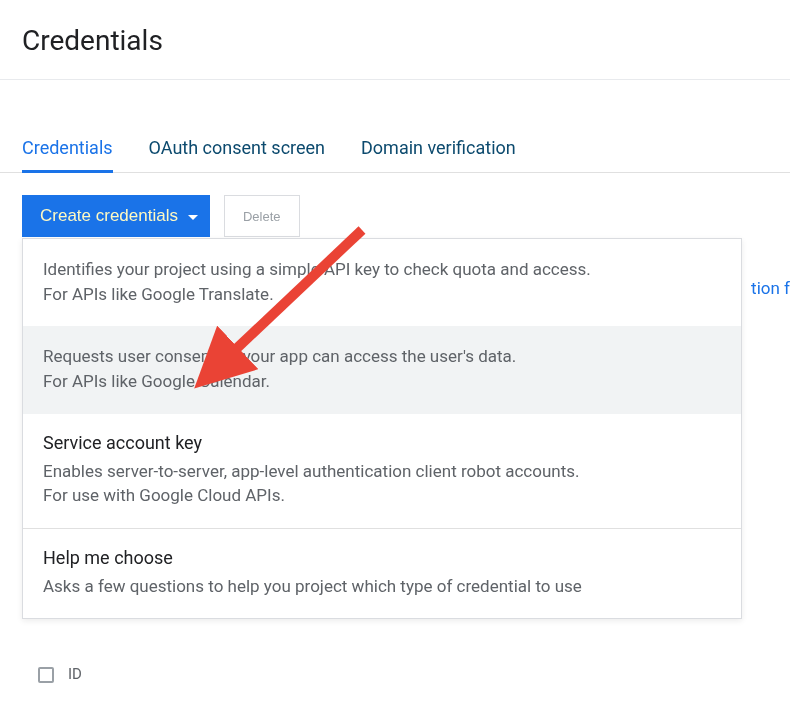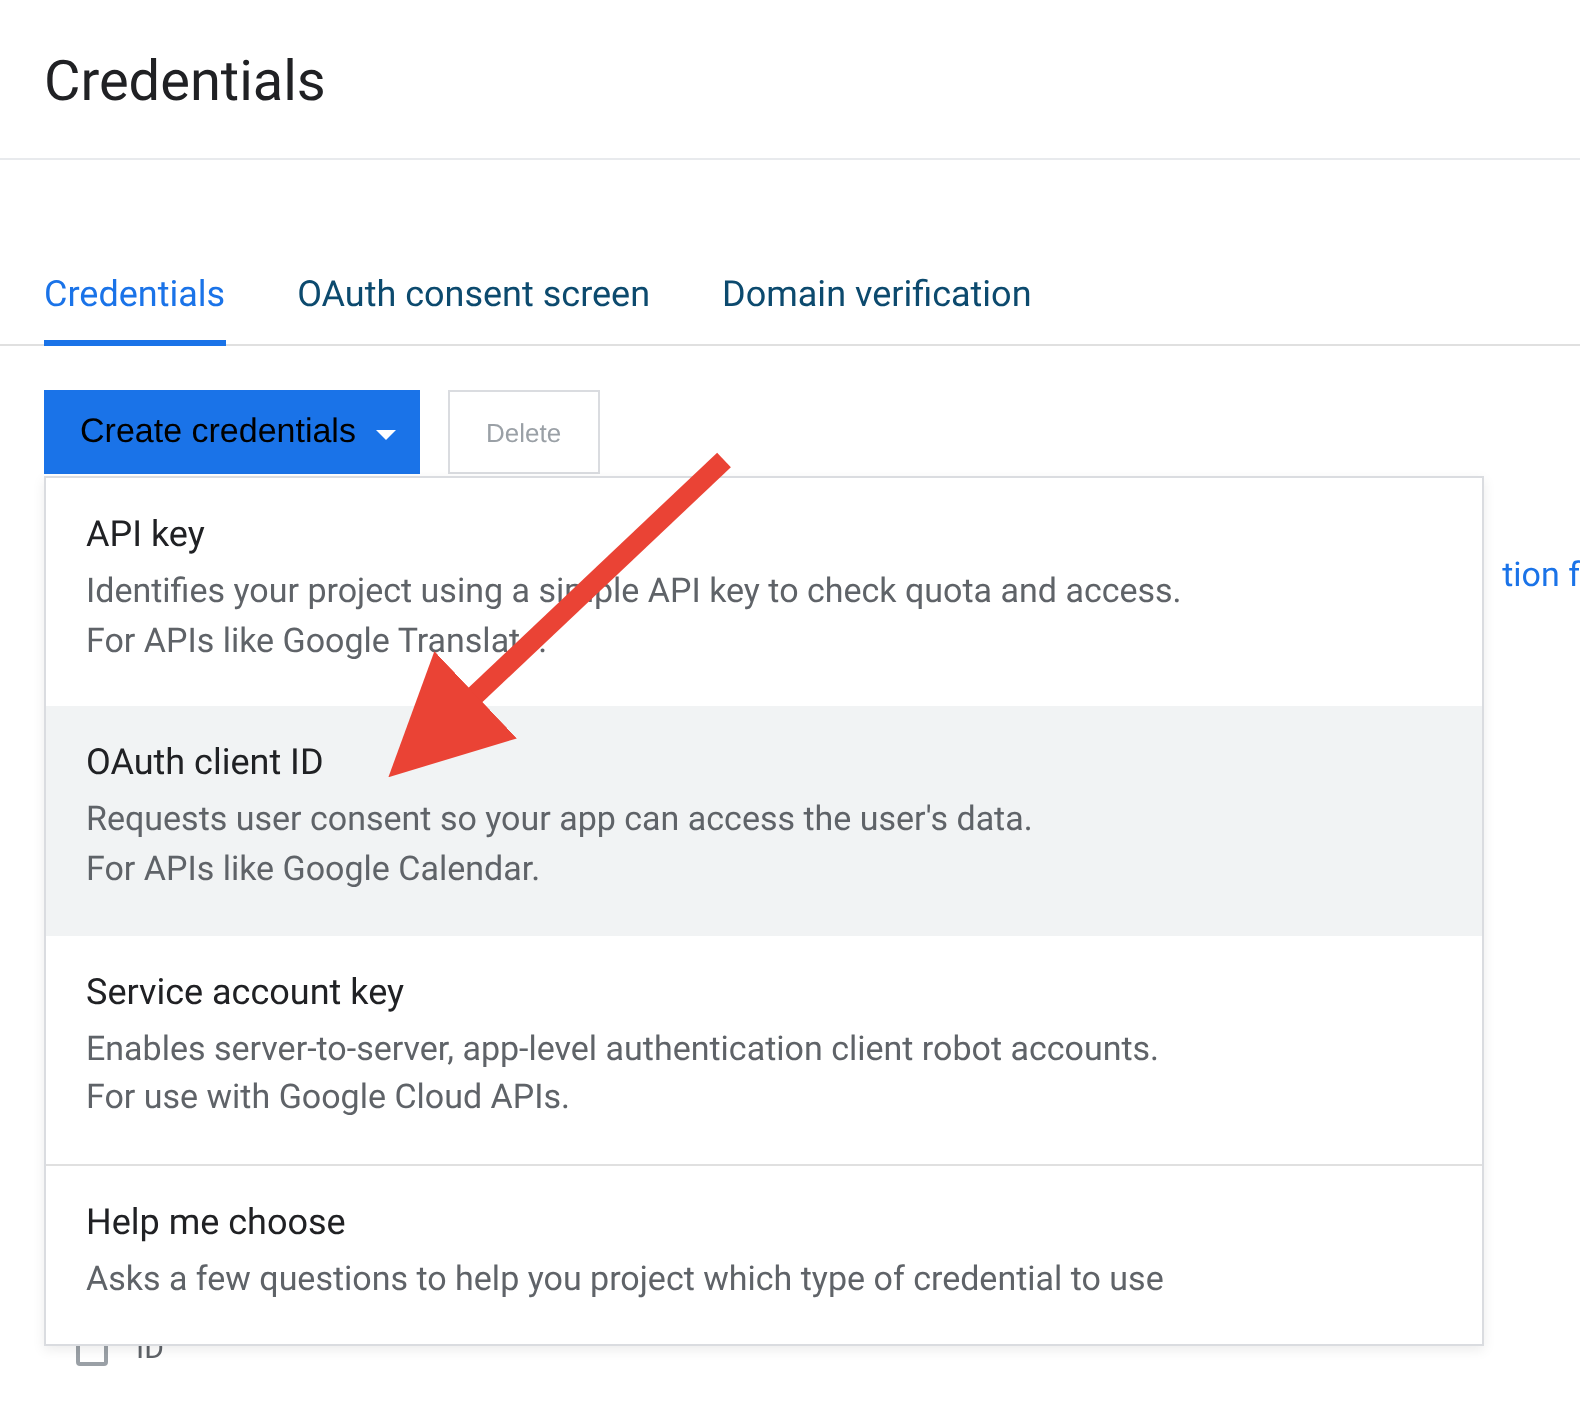--- a/index.html
+++ b/index.html
@@ -42,21 +42,21 @@
     color: #1a73e8;
     border-bottom-color: #1a73e8;
   }
   .toolbar {
     display: flex;
     gap: 14px;
     padding: 22px 22px 0 22px;
   }
   .btn-primary {
     background: #1a73e8;
-    color: #000000;
+    color: #fef9c3;
     border: none;
     padding: 10px 12px 10px 18px;
     font-size: 17px;
     display: flex;
     align-items: center;
     gap: 10px;
     cursor: pointer;
     height: 42px;
   }
   .btn-primary .caret {
@@ -158,26 +158,24 @@
     <span>Create credentials</span>
     <span class="caret"></span>
   </button>
   <button class="btn-secondary">Delete</button>
 </div>
 
 <span class="bg-link-fragment">tion f</span>
 
 <div class="dropdown">
   <div class="dropdown-item">
-    <div class="item-title">API key</div>
     <div class="item-desc">Identifies your project using a simple API key to check quota and access.
 For APIs like Google Translate.</div>
   </div>
   <div class="dropdown-item highlight">
-    <div class="item-title">OAuth client ID</div>
     <div class="item-desc">Requests user consent so your app can access the user's data.
 For APIs like Google Calendar.</div>
   </div>
   <div class="dropdown-item">
     <div class="item-title">Service account key</div>
     <div class="item-desc">Enables server-to-server, app-level authentication client robot accounts.
 For use with Google Cloud APIs.</div>
   </div>
   <hr class="dropdown-sep">
   <div class="dropdown-item">

